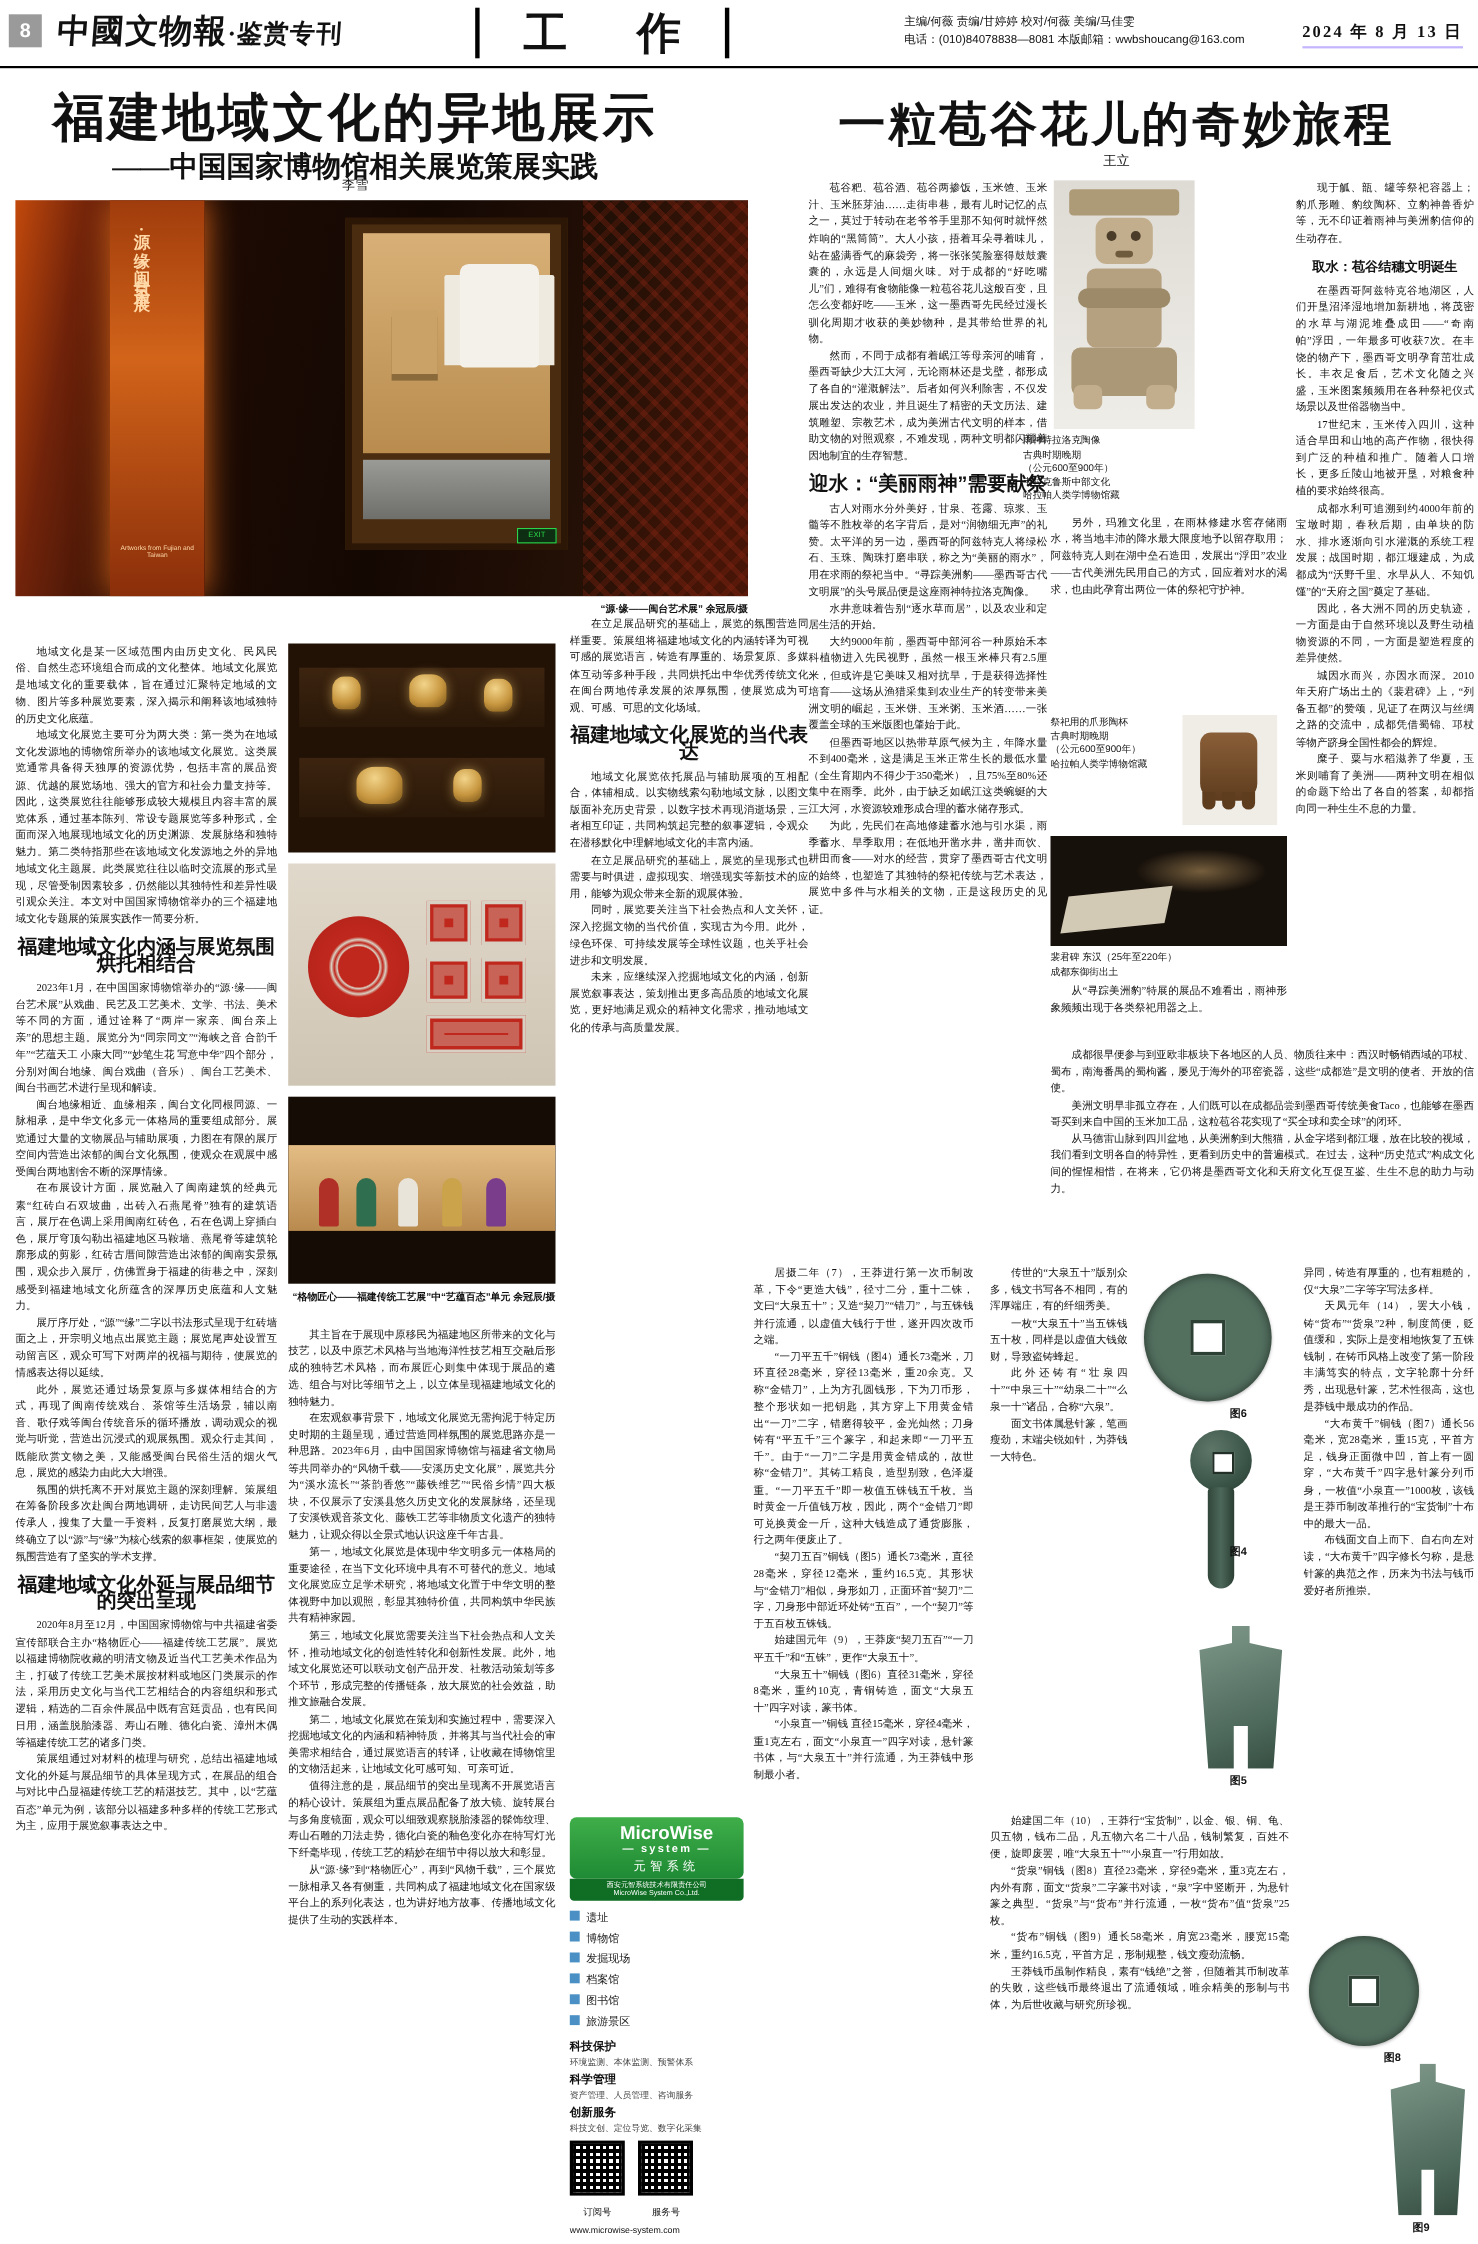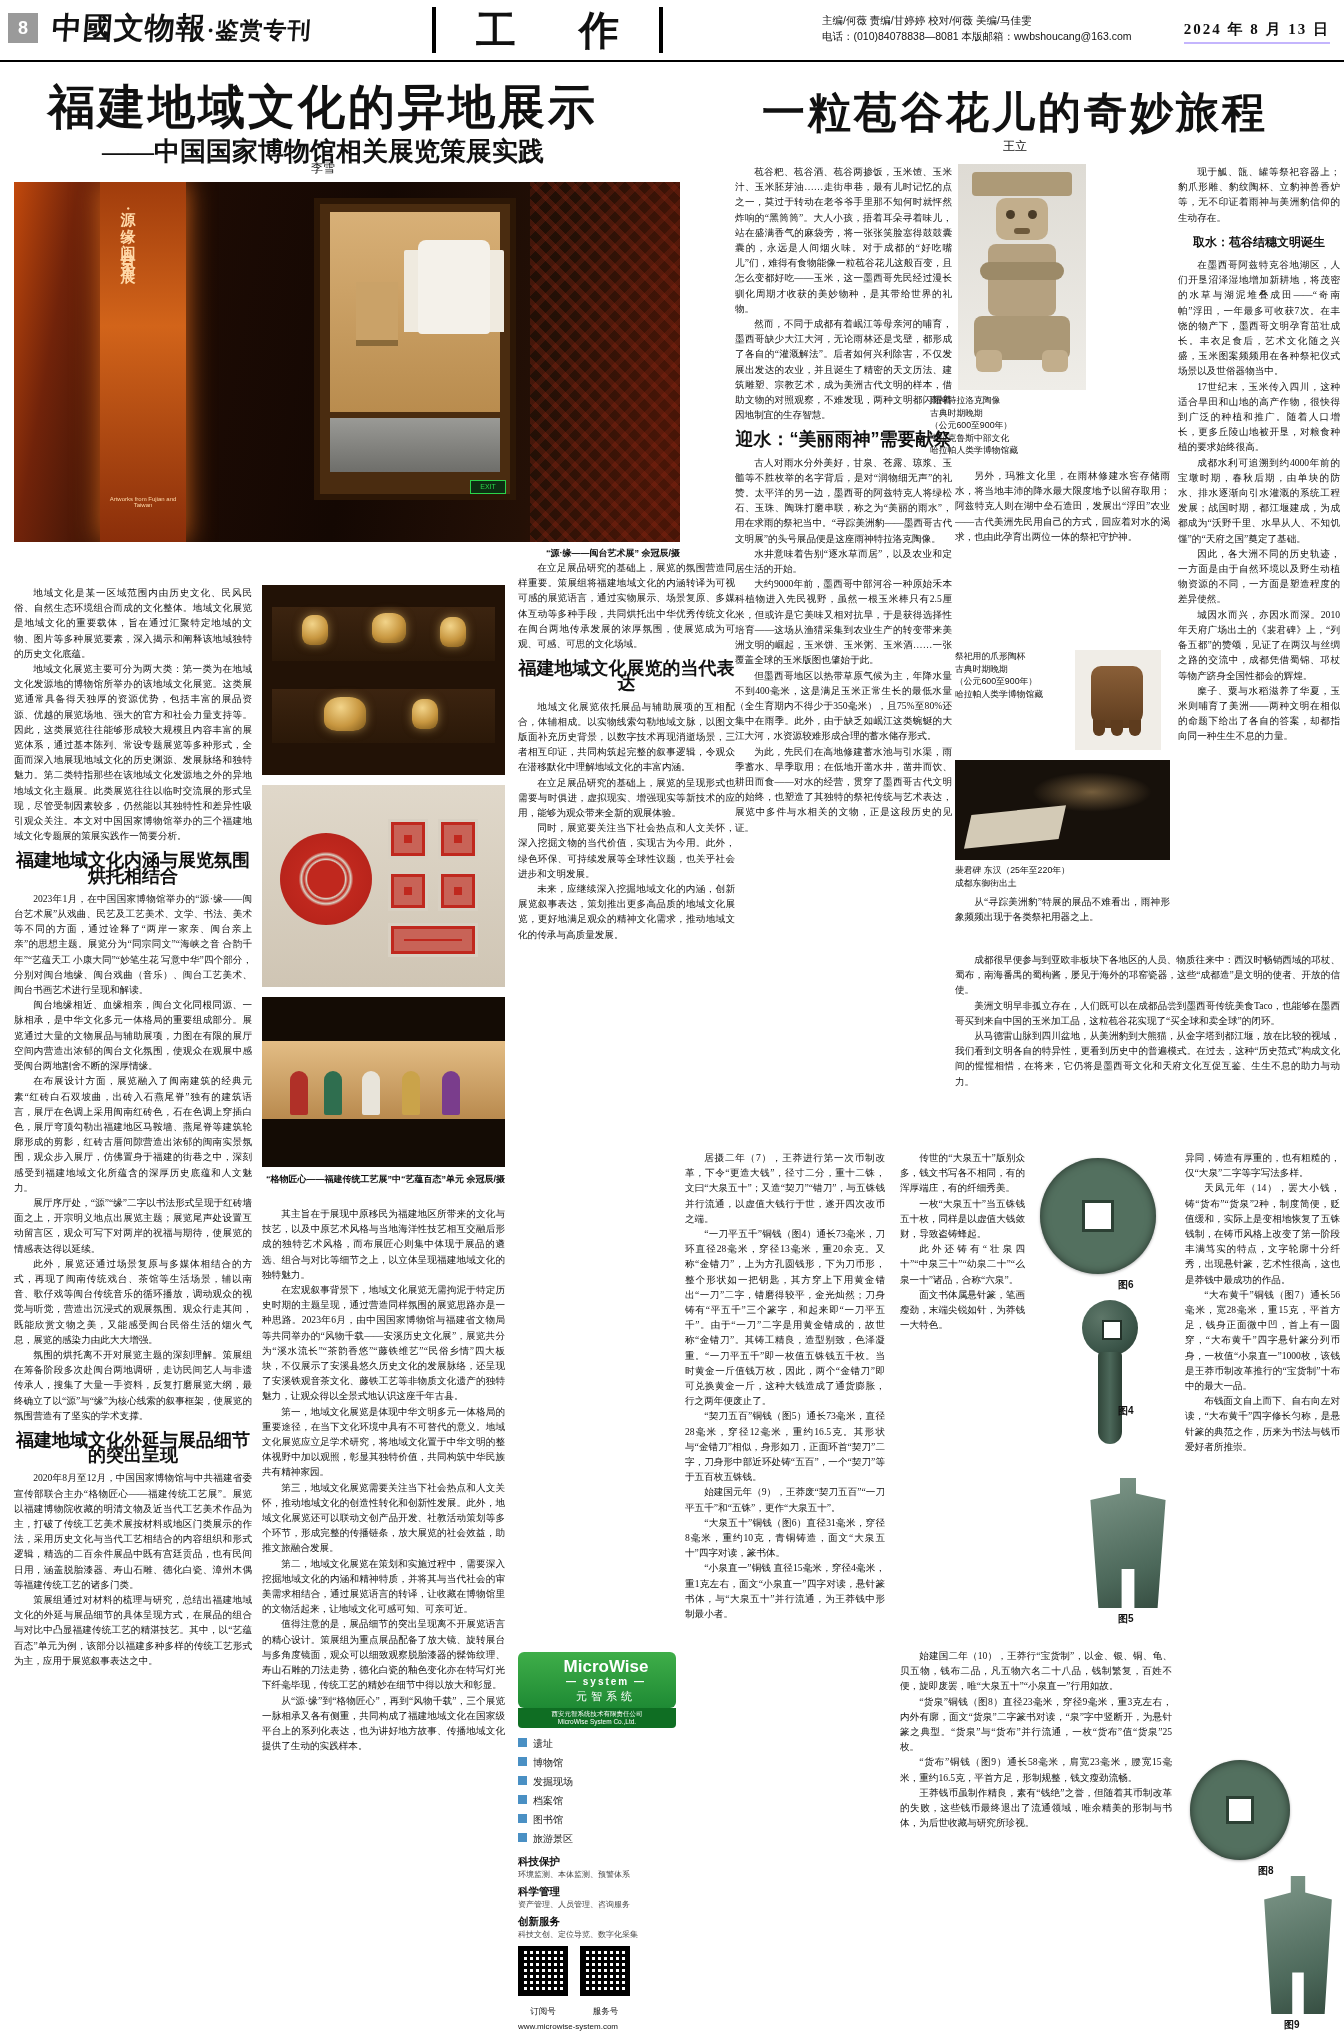--- a/index.html
+++ b/index.html
@@ -162,21 +162,21 @@
   <p>其主旨在于展现中原移民为福建地区所带来的文化与技艺，以及中原艺术风格与当地海洋性技艺相互交融后形成的独特艺术风格，而布展匠心则集中体现于展品的遴选、组合与对比等细节之上，以立体呈现福建地域文化的独特魅力。</p>
   <p>在宏观叙事背景下，地域文化展览无需拘泥于特定历史时期的主题呈现，通过营造同样氛围的展览思路亦是一种思路。2023年6月，由中国国家博物馆与福建省文物局等共同举办的“风物千载——安溪历史文化展”，展览共分为“溪水流长”“茶韵香悠”“藤铁维艺”“民俗乡情”四大板块，不仅展示了安溪县悠久历史文化的发展脉络，还呈现了安溪铁观音茶文化、藤铁工艺等非物质文化遗产的独特魅力，让观众得以全景式地认识这座千年古县。</p>
   <p>第一，地域文化展览是体现中华文明多元一体格局的重要途径，在当下文化环境中具有不可替代的意义。地域文化展览应立足学术研究，将地域文化置于中华文明的整体视野中加以观照，彰显其独特价值，共同构筑中华民族共有精神家园。</p>
   <p>第三，地域文化展览需要关注当下社会热点和人文关怀，推动地域文化的创造性转化和创新性发展。此外，地域文化展览还可以联动文创产品开发、社教活动策划等多个环节，形成完整的传播链条，放大展览的社会效益，助推文旅融合发展。</p>
   <p>第二，地域文化展览在策划和实施过程中，需要深入挖掘地域文化的内涵和精神特质，并将其与当代社会的审美需求相结合，通过展览语言的转译，让收藏在博物馆里的文物活起来，让地域文化可感可知、可亲可近。</p>
   <p>值得注意的是，展品细节的突出呈现离不开展览语言的精心设计。策展组为重点展品配备了放大镜、旋转展台与多角度镜面，观众可以细致观察脱胎漆器的髹饰纹理、寿山石雕的刀法走势，德化白瓷的釉色变化亦在特写灯光下纤毫毕现，传统工艺的精妙在细节中得以放大和彰显。</p>
   <p>从“源·缘”到“格物匠心”，再到“风物千载”，三个展览一脉相承又各有侧重，共同构成了福建地域文化在国家级平台上的系列化表达，也为讲好地方故事、传播地域文化提供了生动的实践样本。</p>
 </div>
 
 <div class="abs txt" style="left:518px;top:560px;width:217px;height:1086px;">
-  <p>在立足展品研究的基础上，展览的氛围营造同样重要。策展组将福建地域文化的内涵转译为可视可感的展览语言，通过实物展示、场景复原、多媒体互动等多种手段，共同烘托出中华优秀传统文化在闽台两地传承发展的浓厚氛围，使展览成为可观、可感、可思的文化场域。</p>
+  <p>在立足展品研究的基础上，展览的氛围营造同样重要。策展组将福建地域文化的内涵转译为可视可感的展览语言，铸造有厚重的、场景复原、多媒体互动等多种手段，共同烘托出中华优秀传统文化在闽台两地传承发展的浓厚氛围，使展览成为可观、可感、可思的文化场域。</p>
   <p class="subhead">福建地域文化展览的当代表达</p>
   <p>地域文化展览依托展品与辅助展项的互相配合，体辅相成。以实物线索勾勒地域文脉，以图文版面补充历史背景，以数字技术再现消逝场景，三者相互印证，共同构筑起完整的叙事逻辑，令观众在潜移默化中理解地域文化的丰富内涵。</p>
   <p>在立足展品研究的基础上，展览的呈现形式也需要与时俱进，虚拟现实、增强现实等新技术的应用，能够为观众带来全新的观展体验。</p>
   <p>同时，展览要关注当下社会热点和人文关怀，深入挖掘文物的当代价值，实现古为今用。此外，绿色环保、可持续发展等全球性议题，也关乎社会进步和文明发展。</p>
   <p>未来，应继续深入挖掘地域文化的内涵，创新展览叙事表达，策划推出更多高品质的地域文化展览，更好地满足观众的精神文化需求，推动地域文化的传承与高质量发展。</p>
 </div>
 
 <div id="adcol">
   <div id="greenbox">
     <div class="b1">MicroWise</div>

